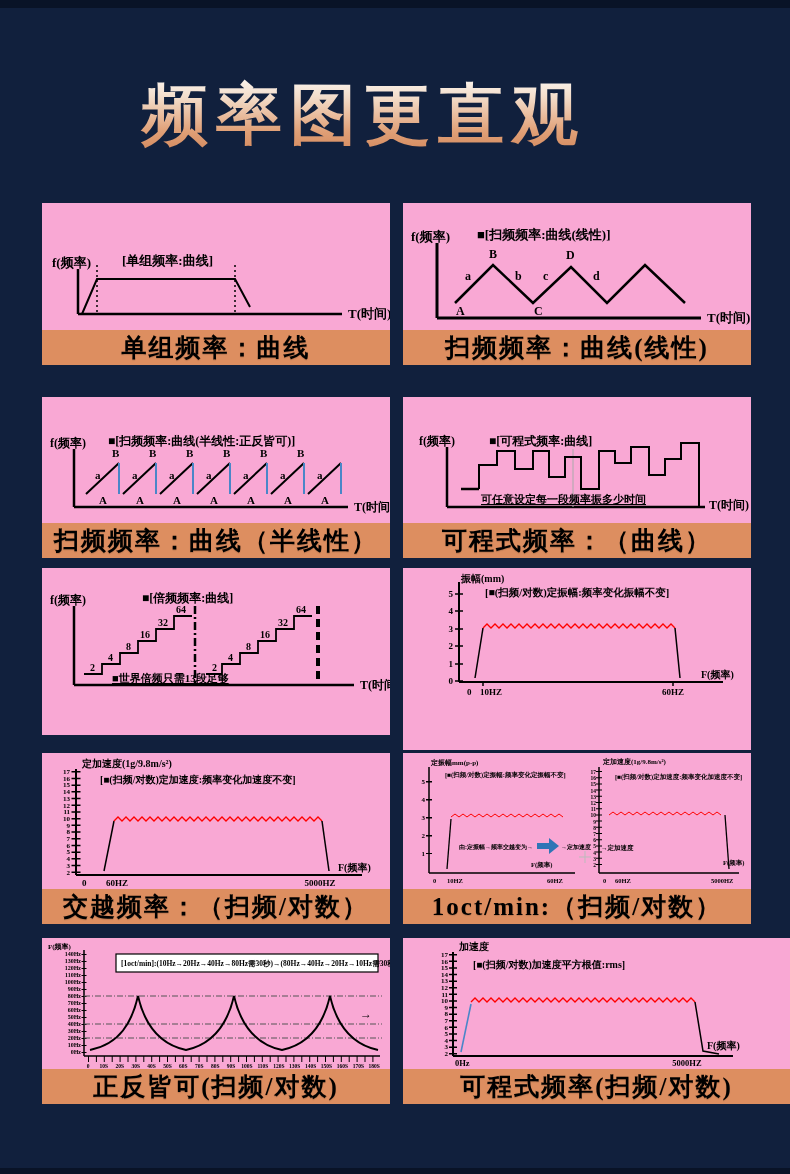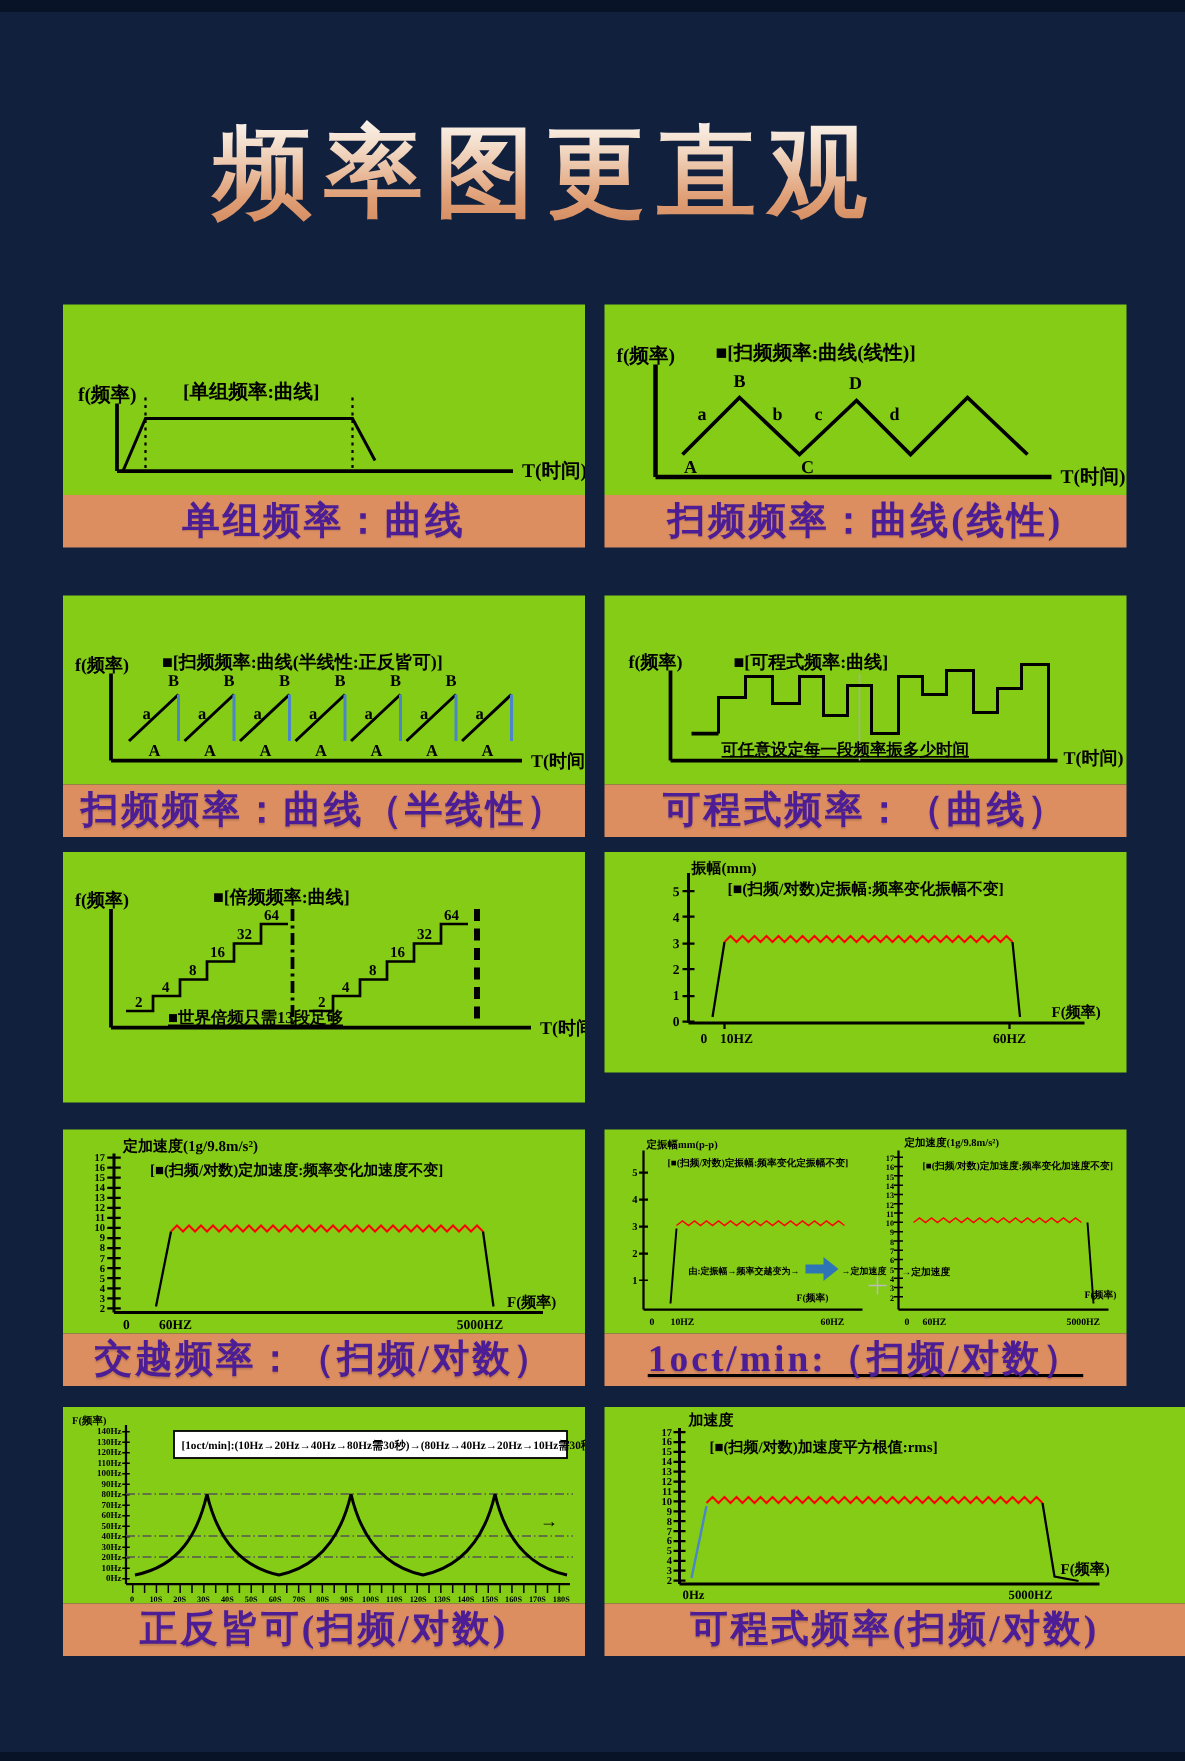--- a/index.html
+++ b/index.html
@@ -10,23 +10,23 @@
   }
   .edge-strip{position:absolute;left:0;width:790px;background:rgba(4,10,22,.55);}
   .page-title{
     position:absolute;left:0;top:70px;width:728px;text-align:center;
     font-family:"Liberation Sans",sans-serif;font-weight:bold;
     font-size:66px;letter-spacing:8px;
     background:linear-gradient(180deg,#ffffff 0%,#f3ddca 30%,#e0a077 68%,#cf8155 100%);
     -webkit-background-clip:text;background-clip:text;color:transparent;
   }
   .panel{position:absolute;display:flex;flex-direction:column;}
-  .chart{background:#84cc16;flex:1 1 auto;overflow:hidden;}
+  .chart{background:#f9a8d4;flex:1 1 auto;overflow:hidden;}
   .caption{
-    height:35px;line-height:35px;background:#dd8e60;color:#4c1d95;
+    height:35px;line-height:35px;background:#dd8e60;color:#000000;
     text-align:center;font-size:25px;font-weight:bold;letter-spacing:2px;
     font-family:"Liberation Serif",serif;
     text-shadow:0 1px 1px rgba(0,0,0,.15);
   }
   svg{display:block;}
   svg text{font-family:"Liberation Serif",serif;font-weight:bold;fill:#000;}
   .ax{stroke:#000;fill:none;}
 </style>
 </head>
 <body>
@@ -152,21 +152,21 @@
           <text x="236" y="58">32</text>
           <text x="254" y="45">64</text>
       </g>
       <path class="ax" d="M276,38 V117" stroke-width="4" stroke-dasharray="8,5"></path>
       <text x="70" y="114" font-size="11" text-decoration="underline">■世界倍频只需13段足够</text>
       <text x="318" y="121" font-size="12">T(时间)</text>
     </svg>
   </div>
 </div>
 
-<div class="panel" style="left:403px;top:568px;width:348px;height:147px;">
+<div class="panel" style="left:403px;top:568px;width:348px;height:182px;">
   <div class="chart">
     <svg viewBox="0 0 348 130" width="348" height="130">
       <text x="58" y="14" font-size="10">振幅(mm)</text>
       <text x="82" y="28" font-size="10.5">[■(扫频/对数)定振幅:频率变化振幅不变]</text>
       <path class="ax" d="M56,14 V114 M56,114 H320" stroke-width="2"></path>
       <path class="ax" d="M52,26 H60 M52,43 H60 M52,61 H60 M52,78 H60 M52,96 H60 M52,113 H60" stroke-width="1.5"></path>
       <g>
           <text x="50" y="29" text-anchor="end" font-size="9">5</text>
           <text x="50" y="46.4" text-anchor="end" font-size="9">4</text>
           <text x="50" y="63.8" text-anchor="end" font-size="9">3</text>
@@ -215,21 +215,21 @@
       <path class="ax" d="M280,68 L287,118" stroke-width="1.5"></path>
       <text x="40" y="133" font-size="9">0</text>
       <text x="75" y="133" font-size="9" text-anchor="middle">60HZ</text>
       <text x="278" y="133" font-size="9" text-anchor="middle">5000HZ</text>
       <text x="296" y="118" font-size="10">F(频率)</text>
     </svg>
   </div>
   <div class="caption">交越频率：（扫频/对数）</div>
 </div>
 
-<div class="panel" style="left:403px;top:753px;width:348px;height:171px;text-decoration:underline;">
+<div class="panel" style="left:403px;top:753px;width:348px;height:171px;">
   <div class="chart">
     <svg viewBox="0 0 348 136" width="348" height="136">
 
       <text x="28" y="12" font-size="7">定振幅mm(p-p)</text>
       <text x="42" y="24" font-size="6.5">[■(扫频/对数)定振幅:频率变化定振幅不变]</text>
       <path class="ax" d="M26,14 V120 M26,120 H172" stroke-width="1.5"></path>
       <path d="M26,28 V101" stroke="#000" stroke-width="6" stroke-dasharray="1.5,16.5" fill="none"></path>
       <g>
           <text x="22" y="31" text-anchor="end" font-size="7">5</text>
           <text x="22" y="49" text-anchor="end" font-size="7">4</text>

